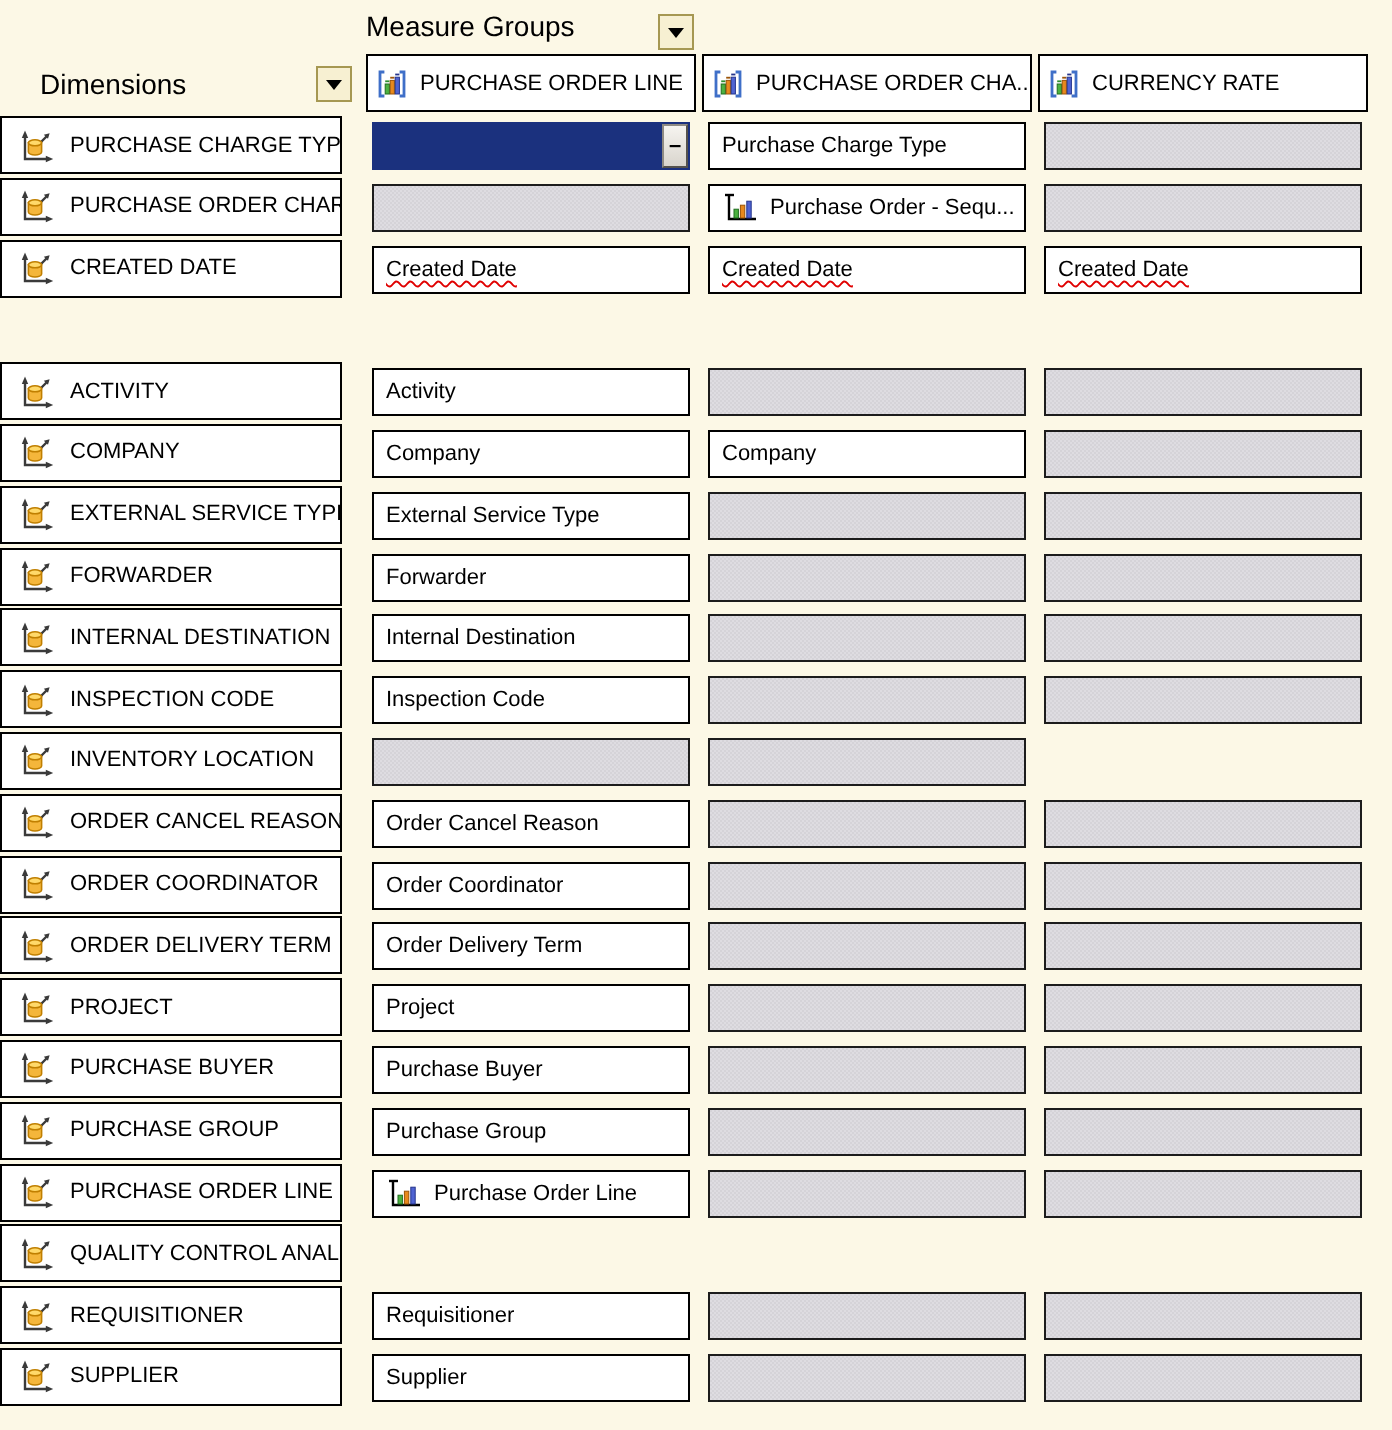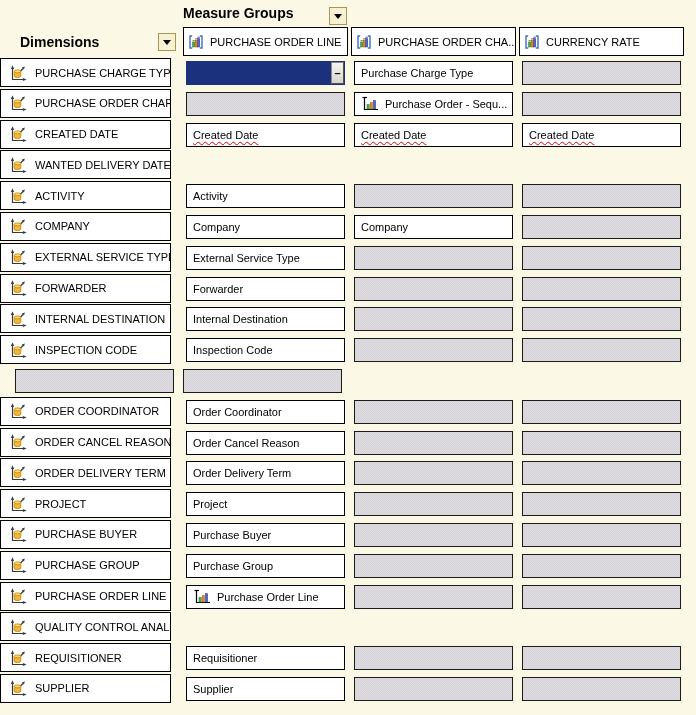--- a/index.html
+++ b/index.html
@@ -1,18 +1,18 @@
 <!DOCTYPE html>
 <html><head>
 <meta charset="utf-8">
 <style>
   html,body{margin:0;padding:0}
   .canvas{position:relative;width:696px;height:715px;background:#FCF8E6;
     font-family:"Liberation Sans",sans-serif;color:#000;overflow:hidden}
-  .title{position:absolute;font-size:14px;font-weight:bold;white-space:nowrap}
+  .title{position:absolute;font-size:14px;font-weight:normal;white-space:nowrap}
   .mg-title{left:183px;top:5px}
   .dim-title{left:20px;top:34px}
   .dd{position:absolute;width:18px;height:18px;background:#F7F0D2;border:1px solid #A69852;
     display:flex;align-items:center;justify-content:center;padding:0;box-sizing:border-box;cursor:default}
   .dd .tri{width:0;height:0;border-left:4px solid transparent;border-right:4px solid transparent;
     border-top:5px solid #000}
   .mg-dd{left:329px;top:7px}
   .dim-dd{left:158px;top:33px}
   .col-headers{position:absolute;left:183px;top:27px;display:flex;gap:3px}
   .col-header{width:165px;height:29px;background:#fff;border:1px solid #000;box-sizing:border-box;
@@ -183,32 +183,20 @@
             </div>
           </div>
           <div class="cell">
             <div class="cell-inner attr">
               <span class="squiggle">Created Date</span>
             </div>
           </div>
         </div>
       </div>
       <div class="row">
-        <div class="dim-box">
-          <svg class="icon" width="19" height="20" viewBox="0 0 19 20">
-    <path d="M4.5 4.5 V16.5 H16.5" fill="none" stroke="#3A3A3A" stroke-width="1.2"></path>
-    <path d="M4.5 2.2 L2.9 6 L6.1 6 Z" fill="#3A3A3A"></path>
-    <path d="M18.6 16.5 L14.9 14.9 L14.9 18.1 Z" fill="#3A3A3A"></path>
-    <path d="M12 8.5 L15.5 5" stroke="#3A3A3A" stroke-width="1.2"></path>
-    <path d="M16.8 3.6 L13.9 4.4 L16 6.4 Z" fill="#3A3A3A"></path>
-    <path d="M6.2 8.4 L6.2 13 A3.3 1.5 0 0 0 12.8 13 L12.8 8.4 Z" fill="#F4B63B" stroke="#C07F00" stroke-width="0.8"></path>
-    <ellipse cx="9.5" cy="8.4" rx="3.3" ry="1.5" fill="#FFD96A" stroke="#C07F00" stroke-width="0.8"></ellipse>
-  </svg>
-          <span>WANTED DELIVERY DATE</span>
-        </div>
       </div>
       <div class="row">
         <div class="dim-box">
           <svg class="icon" width="19" height="20" viewBox="0 0 19 20">
     <path d="M4.5 4.5 V16.5 H16.5" fill="none" stroke="#3A3A3A" stroke-width="1.2"></path>
     <path d="M4.5 2.2 L2.9 6 L6.1 6 Z" fill="#3A3A3A"></path>
     <path d="M18.6 16.5 L14.9 14.9 L14.9 18.1 Z" fill="#3A3A3A"></path>
     <path d="M12 8.5 L15.5 5" stroke="#3A3A3A" stroke-width="1.2"></path>
     <path d="M16.8 3.6 L13.9 4.4 L16 6.4 Z" fill="#3A3A3A"></path>
     <path d="M6.2 8.4 L6.2 13 A3.3 1.5 0 0 0 12.8 13 L12.8 8.4 Z" fill="#F4B63B" stroke="#C07F00" stroke-width="0.8"></path>
@@ -361,21 +349,60 @@
           </div>
           <div class="cell">
             <div class="cell-inner empty"></div>
           </div>
           <div class="cell">
             <div class="cell-inner empty"></div>
           </div>
         </div>
       </div>
       <div class="row">
-        <div class="cells">
+        <div class="dim-box">
+          <svg class="icon" width="19" height="20" viewBox="0 0 19 20">
+    <path d="M4.5 4.5 V16.5 H16.5" fill="none" stroke="#3A3A3A" stroke-width="1.2"></path>
+    <path d="M4.5 2.2 L2.9 6 L6.1 6 Z" fill="#3A3A3A"></path>
+    <path d="M18.6 16.5 L14.9 14.9 L14.9 18.1 Z" fill="#3A3A3A"></path>
+    <path d="M12 8.5 L15.5 5" stroke="#3A3A3A" stroke-width="1.2"></path>
+    <path d="M16.8 3.6 L13.9 4.4 L16 6.4 Z" fill="#3A3A3A"></path>
+    <path d="M6.2 8.4 L6.2 13 A3.3 1.5 0 0 0 12.8 13 L12.8 8.4 Z" fill="#F4B63B" stroke="#C07F00" stroke-width="0.8"></path>
+    <ellipse cx="9.5" cy="8.4" rx="3.3" ry="1.5" fill="#FFD96A" stroke="#C07F00" stroke-width="0.8"></ellipse>
+  </svg>
+          <span>INVENTORY LOCATION</span>
+        </div>
+        <div class="cells">
+          <div class="cell">
+            <div class="cell-inner empty"></div>
+          </div>
+          <div class="cell">
+            <div class="cell-inner empty"></div>
+          </div>
+        </div>
+      </div>
+      <div class="row">
+        <div class="dim-box">
+          <svg class="icon" width="19" height="20" viewBox="0 0 19 20">
+    <path d="M4.5 4.5 V16.5 H16.5" fill="none" stroke="#3A3A3A" stroke-width="1.2"></path>
+    <path d="M4.5 2.2 L2.9 6 L6.1 6 Z" fill="#3A3A3A"></path>
+    <path d="M18.6 16.5 L14.9 14.9 L14.9 18.1 Z" fill="#3A3A3A"></path>
+    <path d="M12 8.5 L15.5 5" stroke="#3A3A3A" stroke-width="1.2"></path>
+    <path d="M16.8 3.6 L13.9 4.4 L16 6.4 Z" fill="#3A3A3A"></path>
+    <path d="M6.2 8.4 L6.2 13 A3.3 1.5 0 0 0 12.8 13 L12.8 8.4 Z" fill="#F4B63B" stroke="#C07F00" stroke-width="0.8"></path>
+    <ellipse cx="9.5" cy="8.4" rx="3.3" ry="1.5" fill="#FFD96A" stroke="#C07F00" stroke-width="0.8"></ellipse>
+  </svg>
+          <span>ORDER CANCEL REASON</span>
+        </div>
+        <div class="cells">
+          <div class="cell">
+            <div class="cell-inner attr">
+              <span>Order Cancel Reason</span>
+            </div>
+          </div>
           <div class="cell">
             <div class="cell-inner empty"></div>
           </div>
           <div class="cell">
             <div class="cell-inner empty"></div>
           </div>
         </div>
       </div>
       <div class="row">
         <div class="dim-box">
@@ -387,47 +414,20 @@
     <path d="M16.8 3.6 L13.9 4.4 L16 6.4 Z" fill="#3A3A3A"></path>
     <path d="M6.2 8.4 L6.2 13 A3.3 1.5 0 0 0 12.8 13 L12.8 8.4 Z" fill="#F4B63B" stroke="#C07F00" stroke-width="0.8"></path>
     <ellipse cx="9.5" cy="8.4" rx="3.3" ry="1.5" fill="#FFD96A" stroke="#C07F00" stroke-width="0.8"></ellipse>
   </svg>
           <span>ORDER COORDINATOR</span>
         </div>
         <div class="cells">
           <div class="cell">
             <div class="cell-inner attr">
               <span>Order Coordinator</span>
-            </div>
-          </div>
-          <div class="cell">
-            <div class="cell-inner empty"></div>
-          </div>
-          <div class="cell">
-            <div class="cell-inner empty"></div>
-          </div>
-        </div>
-      </div>
-      <div class="row">
-        <div class="dim-box">
-          <svg class="icon" width="19" height="20" viewBox="0 0 19 20">
-    <path d="M4.5 4.5 V16.5 H16.5" fill="none" stroke="#3A3A3A" stroke-width="1.2"></path>
-    <path d="M4.5 2.2 L2.9 6 L6.1 6 Z" fill="#3A3A3A"></path>
-    <path d="M18.6 16.5 L14.9 14.9 L14.9 18.1 Z" fill="#3A3A3A"></path>
-    <path d="M12 8.5 L15.5 5" stroke="#3A3A3A" stroke-width="1.2"></path>
-    <path d="M16.8 3.6 L13.9 4.4 L16 6.4 Z" fill="#3A3A3A"></path>
-    <path d="M6.2 8.4 L6.2 13 A3.3 1.5 0 0 0 12.8 13 L12.8 8.4 Z" fill="#F4B63B" stroke="#C07F00" stroke-width="0.8"></path>
-    <ellipse cx="9.5" cy="8.4" rx="3.3" ry="1.5" fill="#FFD96A" stroke="#C07F00" stroke-width="0.8"></ellipse>
-  </svg>
-          <span>ORDER CANCEL REASON</span>
-        </div>
-        <div class="cells">
-          <div class="cell">
-            <div class="cell-inner attr">
-              <span>Order Cancel Reason</span>
             </div>
           </div>
           <div class="cell">
             <div class="cell-inner empty"></div>
           </div>
           <div class="cell">
             <div class="cell-inner empty"></div>
           </div>
         </div>
       </div>

